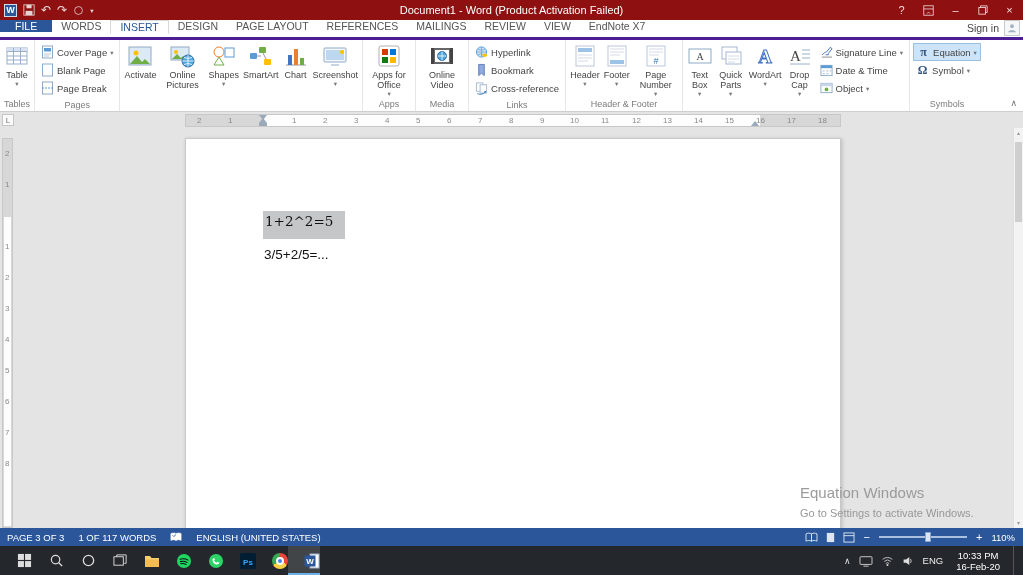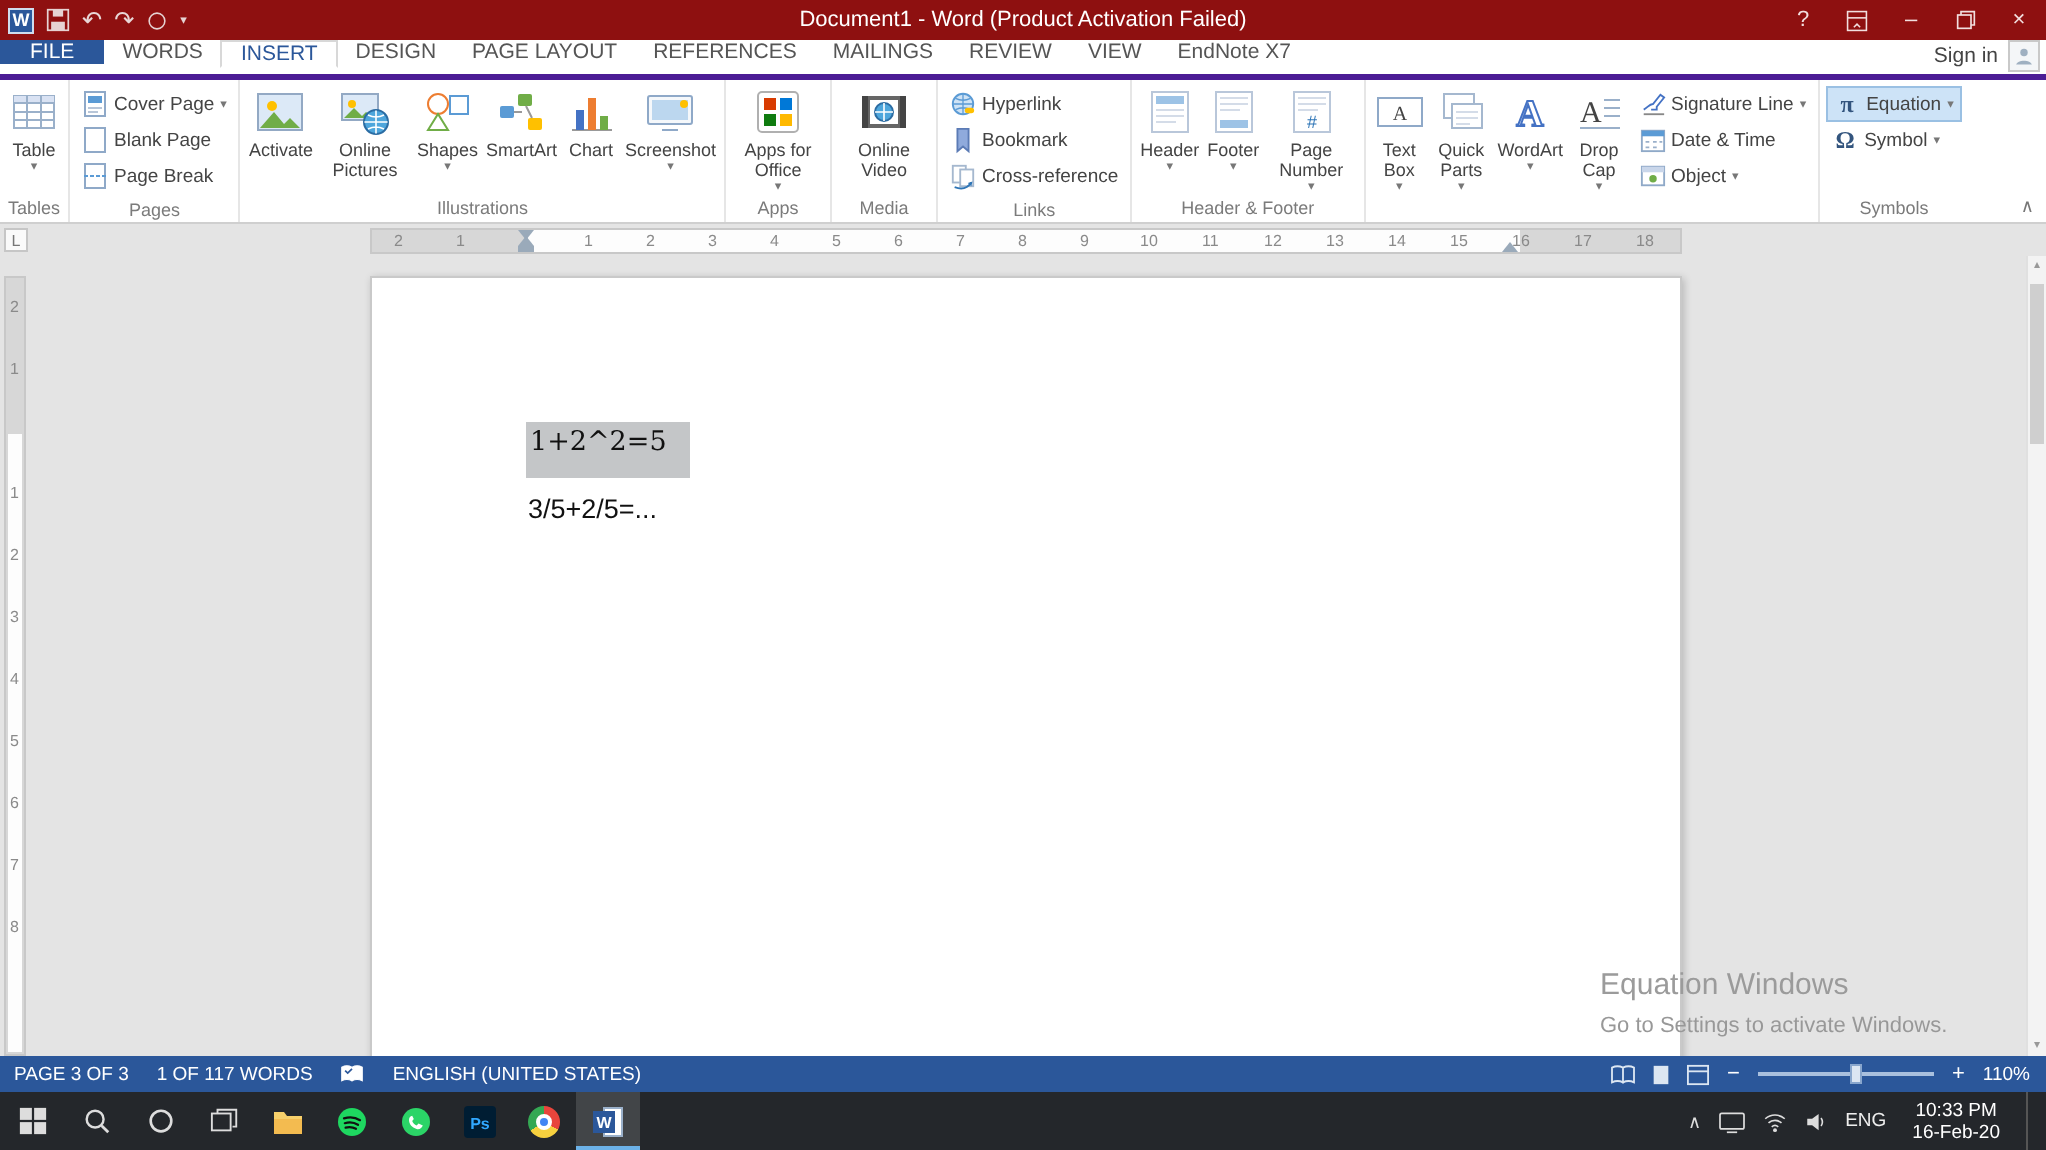--- a/index.html
+++ b/index.html
@@ -72,21 +72,21 @@
 
 .statusbar{height:18px;background:#2b579a;color:#fff;display:flex;align-items:center;font-size:9.5px;flex:0 0 auto}
 .sb-item{padding:0 7px;display:flex;align-items:center;gap:4px;height:100%}
 .sb-right{margin-left:auto;display:flex;align-items:center;gap:7px;padding-right:8px}
 .zoomtrack{width:88px;height:2px;background:#a9c0de;position:relative}
 .zoomthumb{position:absolute;left:52%;top:-4px;width:6px;height:10px;background:#dce6f2;border:1px solid #88a6cd}
 .zbtn{font-size:11px;color:#fff;padding:0 2px}
 
 
 .taskbar{height:29px;background:#24272b;display:flex;align-items:stretch;color:#eee;flex:0 0 auto}
-.tbtn{width:32px;display:flex;align-items:center;justify-content:center;flex:0 0 auto}
+.tbtn{width:32px;display:flex;align-items:center;justify-content:flex-end;flex:0 0 auto}
 .tbtn.active{background:rgba(255,255,255,.14);box-shadow:inset 0 -2px 0 #6cb2e8}
 .chrome{width:16px;height:16px;border-radius:50%;background:conic-gradient(#e8453c 0 33%,#f7d13f 33% 66%,#34a853 66% 100%);position:relative}
 .chrome::after{content:"";position:absolute;inset:4px;border-radius:50%;background:#4285f4;border:2px solid #fff}
 .tray{margin-left:auto;display:flex;align-items:center;gap:8px;padding:0 5px}
 .trayglyph{font-size:9px;color:#ddd}
 .traylang{font-size:9.5px;color:#eee}
 .clock{font-size:9.5px;line-height:11px;text-align:center;padding:0 5px;color:#fff}
 .showdesk{width:5px;border-left:1px solid #555;height:100%}
 </style>
 </head>
@@ -249,21 +249,20 @@
           <svg class="i26" viewBox="0 0 26 24">
               <rect x="2" y="4" width="22" height="14" rx="1" fill="#f5f8fb" stroke="#8fa9c8"></rect>
               <rect x="4" y="6" width="18" height="10" fill="#bcd7ef"></rect>
               <line x1="9" y1="21" x2="17" y2="21" stroke="#8fa9c8"></line>
               <circle cx="20" cy="8" r="2" fill="#ffc000"></circle>
             </svg>
           <span class="cap" style="max-width:50px">Screenshot</span>
           <span class="arr">▾</span>
         </div>
       </div>
-      <div class="rlabel">Illustrations</div>
     </div>
 
     <div class="rgroup">
       <div class="rcontent">
         <div class="bbtn">
           <svg class="i26" viewBox="0 0 26 24">
               <rect x="3" y="2" width="20" height="20" rx="2" fill="#fff" stroke="#b0b0b0"></rect>
               <rect x="6" y="5" width="6" height="6" fill="#d83b01"></rect>
               <rect x="14" y="5" width="6" height="6" fill="#0078d7"></rect>
               <rect x="6" y="13" width="6" height="6" fill="#107c10"></rect>

